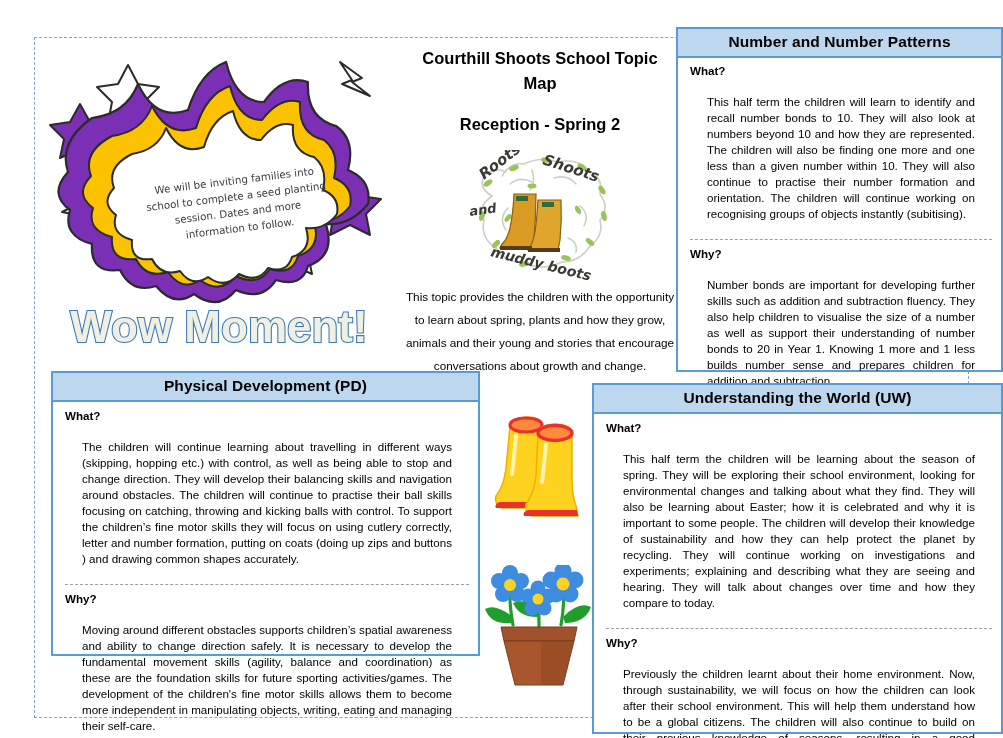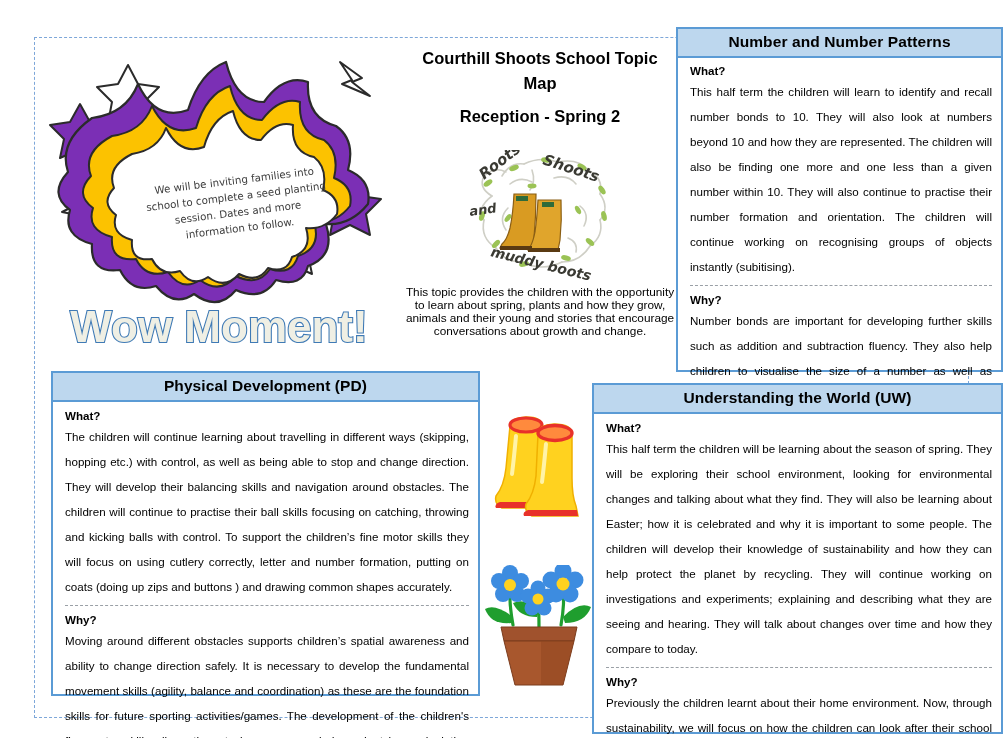--- a/index.html
+++ b/index.html
@@ -48,39 +48,39 @@
     padding: 7px 9px 4px 12px;
   }
   .qlabel {
     font-weight: bold;
     font-size: 11.6px;
     color: #000000;
     margin: 0 0 2px 0;
   }
   .qtext {
     font-size: 11.6px;
-    line-height: 25px;
-    color: #000000;
-    margin: 0;
+    line-height: 16px;
+    color: #000000;
+    margin: 17px;
     text-align: justify;
     text-justify: inter-word;
   }
   .divider {
     border: 0;
     border-top: 1px dashed #9aa0a6;
     margin: 6px 0 7px 0;
   }
 
   
   #panel-number {
     left: 676px; top: 27px; width: 327px; height: 345px;
   }
   #panel-number .panel-body { padding-top: 6px; }
   #panel-pd {
-    left: 51px; top: 371px; width: 429px; height: 325px;
+    left: 51px; top: 371px; width: 429px; height: 285px;
   }
   #panel-uw {
     left: 592px; top: 383px; width: 411px; height: 351px;
   }
 
   
   #centre-col {
     position: absolute;
     left: 404px;
     top: 46px;
@@ -92,29 +92,29 @@
     font-weight: bold;
     line-height: 25px;
     color: #000000;
     margin: 0;
   }
   #doc-subtitle {
     font-size: 16.5px;
     font-weight: bold;
     line-height: 25px;
     color: #000000;
-    margin: 8px;
+    margin: 16px;
   }
   #topic-blurb {
     position: absolute;
     left: 404px;
     top: 286px;
     width: 272px;
     font-size: 11.8px;
-    line-height: 13px;
+    line-height: 23px;
     text-align: center;
     color: #000000;
   }
 
   
   #logo-wrap {
     position: absolute;
     left: 462px;
     top: 150px;
     width: 160px;

